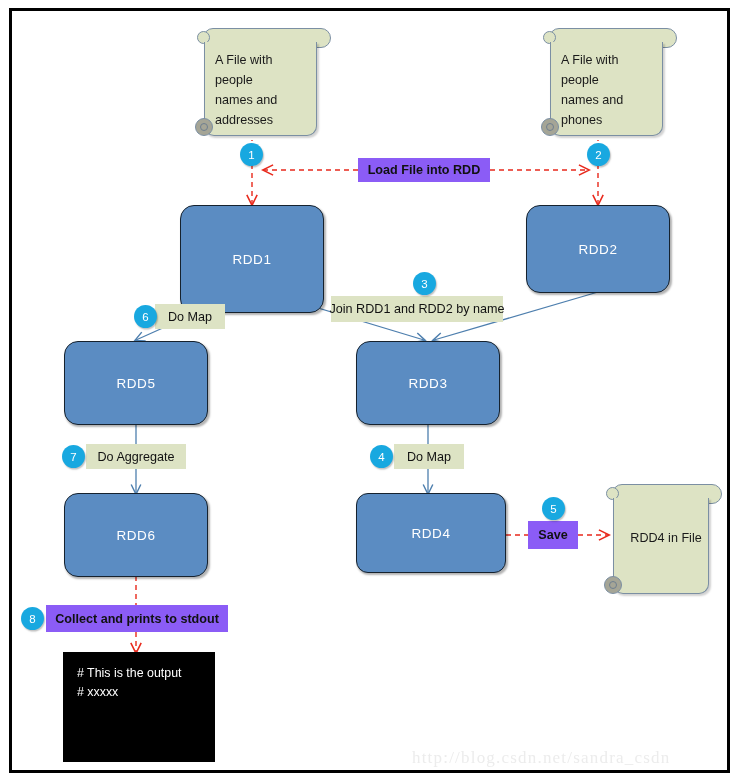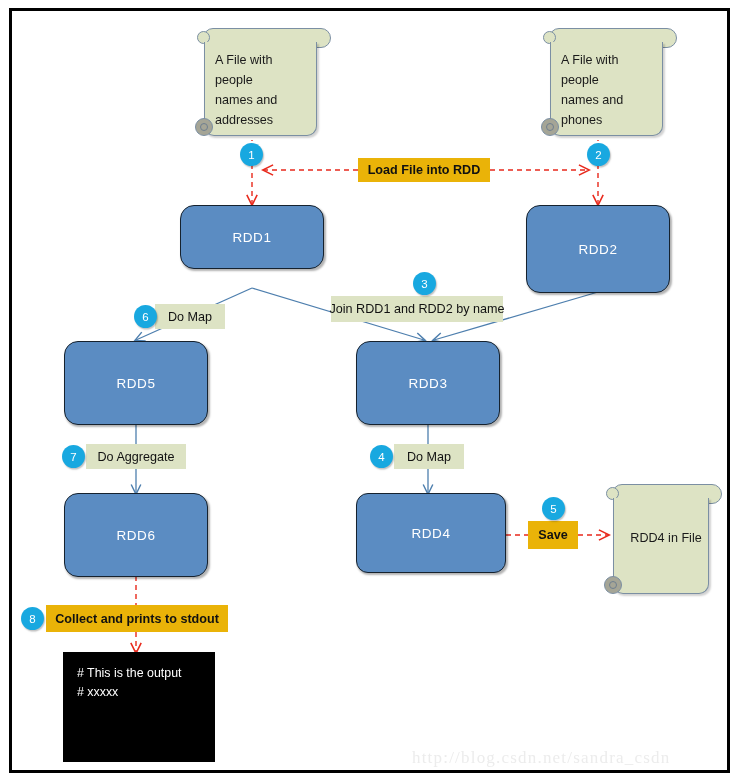--- a/index.html
+++ b/index.html
@@ -133,21 +133,21 @@
     font-family: "Liberation Sans", sans-serif;
     display: flex;
     align-items: center;
     justify-content: center;
     padding: 0 9px;
     box-sizing: border-box;
     white-space: nowrap;
   }
   .olabel {
     position: absolute;
-    background: #eab308;
+    background: #8b5cf6;
     color: #111111;
     font-size: 12.6px;
     font-weight: bold;
     font-family: "Liberation Sans", sans-serif;
     display: flex;
     align-items: center;
     justify-content: center;
     padding: 0 9px;
     box-sizing: border-box;
     white-space: nowrap;
@@ -259,21 +259,21 @@
     <div class="body" style="width:113px; height:94px;"></div>
     <div class="bottom-curl" style="top:90px;"></div>
     <div class="text" style="left:20px; top:22px; width:100px;">
       <div>A File with</div>
       <div>people</div>
       <div>names and</div>
       <div>phones</div>
     </div>
   </div>
 
-  <div class="rdd" style="left:180px; top:205px; width:144px; height:64px;">
+  <div class="rdd" style="left:180px; top:205px; width:144px; height:108px;">
     <span>RDD1</span>
   </div>
 
   <div class="rdd" style="left:526px; top:205px; width:144px; height:88px;">
     <span>RDD2</span>
   </div>
 
   <div class="rdd" style="left:64px; top:341px; width:144px; height:84px;justify-content:center;">
     <span>RDD5</span>
   </div>

